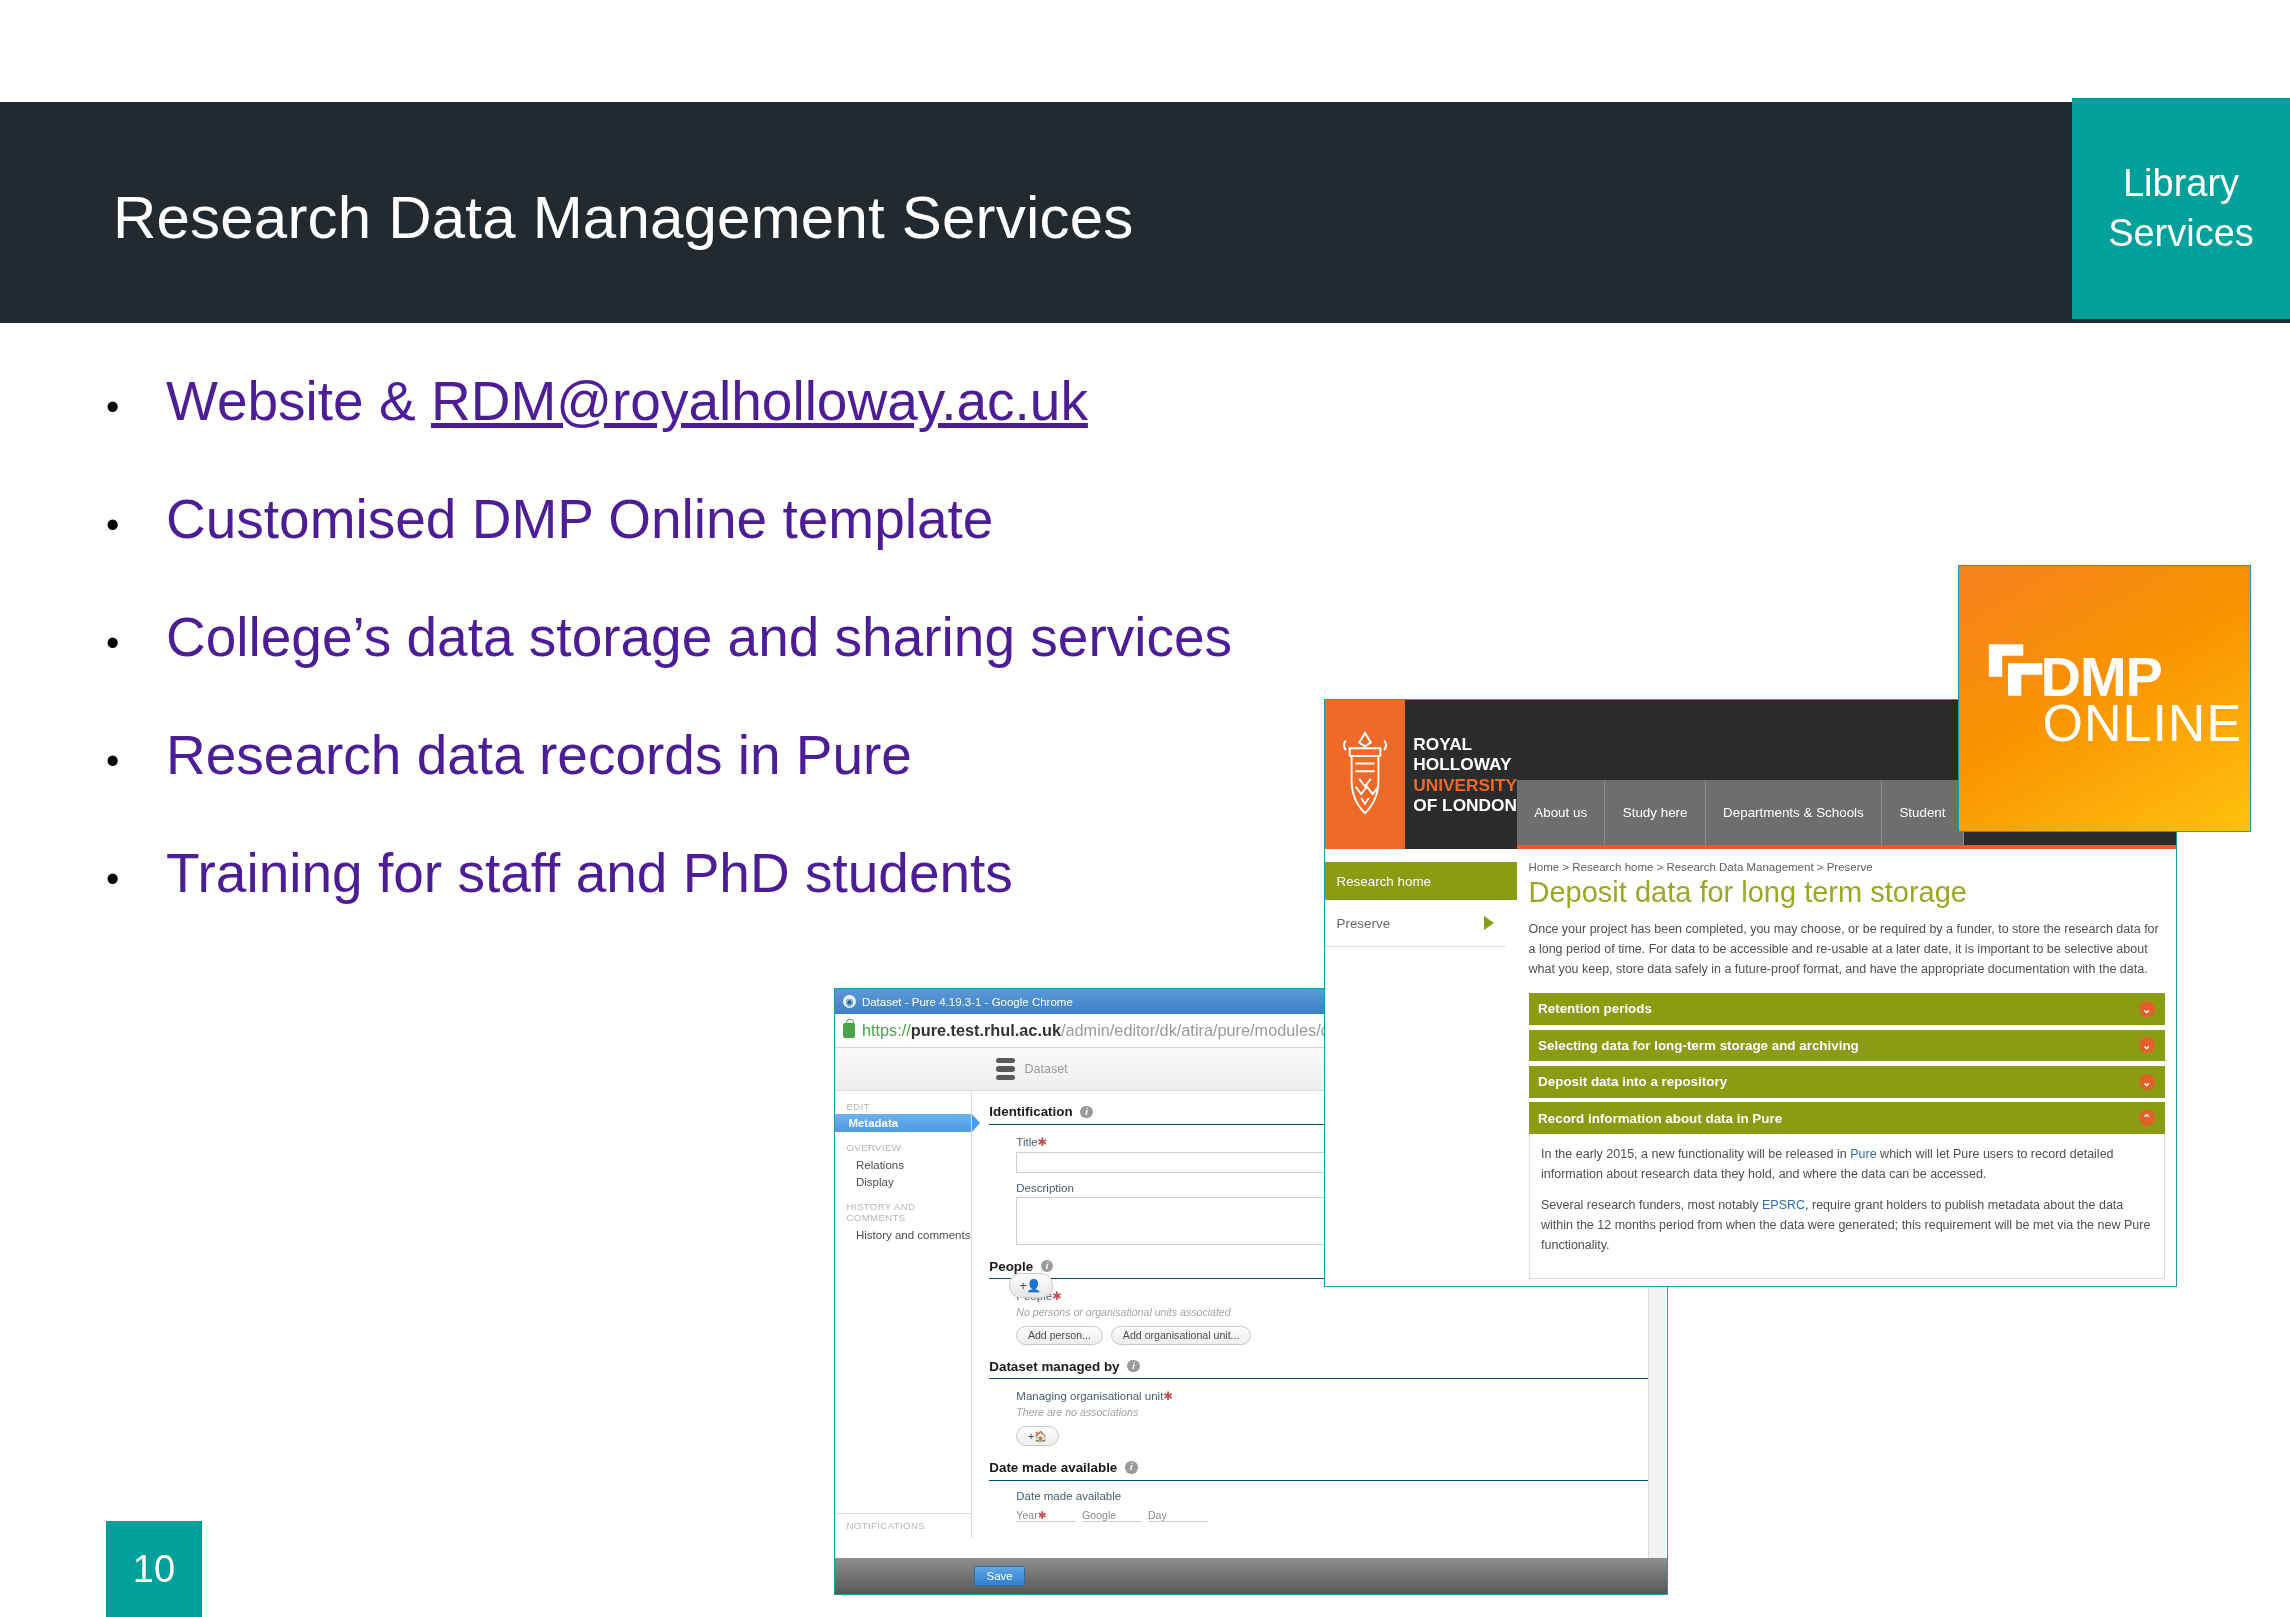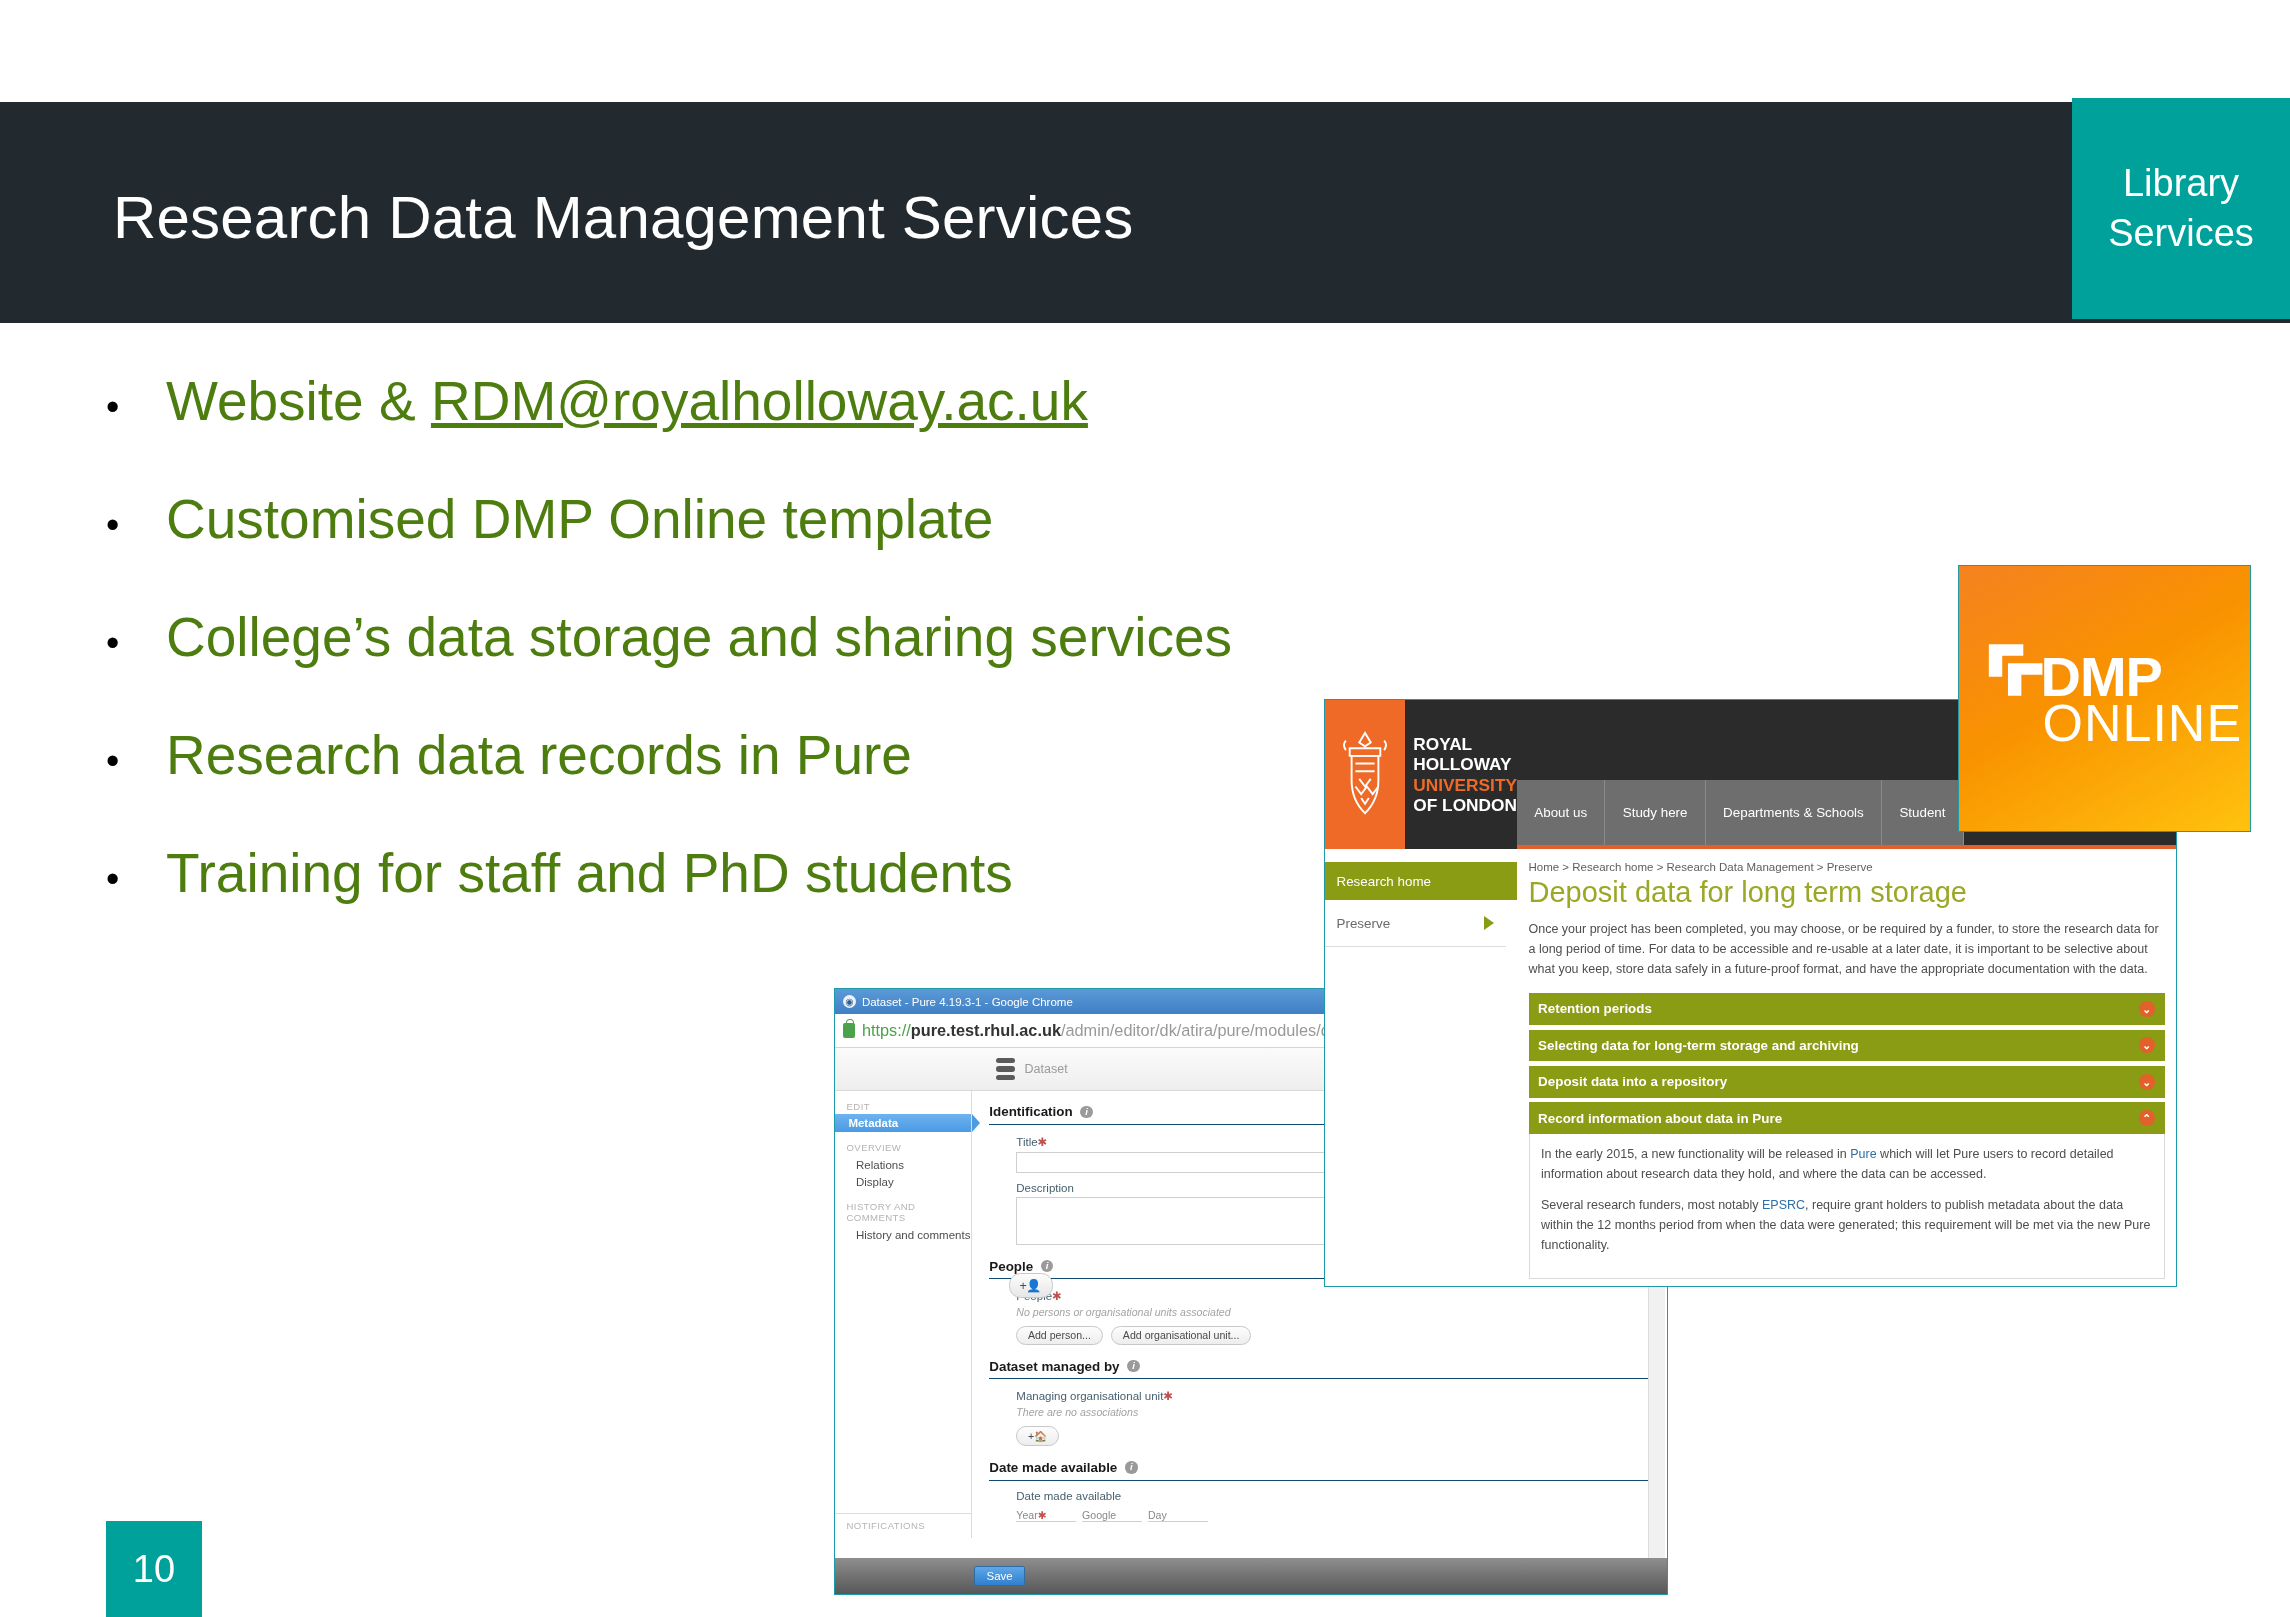--- a/index.html
+++ b/index.html
@@ -33,21 +33,21 @@
     position:absolute;left:106px;top:373px;width:1441px;
   }
   .bullet-row{
     display:flex;align-items:baseline;margin-bottom:35px;height:83px;
   }
   .bullet-dot{
     width:60px;flex:0 0 60px;font-size:38px;color:#000;line-height:1;
     padding-top:9.6px;
   }
   .bullet-text{
-    font-size:55px;color:#4d7c0f;white-space:nowrap;line-height:1.05;
+    font-size:55px;color:#4c1d95;white-space:nowrap;line-height:1.05;
   }
   .bullet-text .link{ text-decoration:underline; }
   
   #page-number-badge{
     position:absolute;left:106px;top:1521px;width:96px;height:97px;
     background:#00a19b;color:#fff;font-size:38px;
     display:flex;align-items:center;justify-content:center;
   }
 
   

